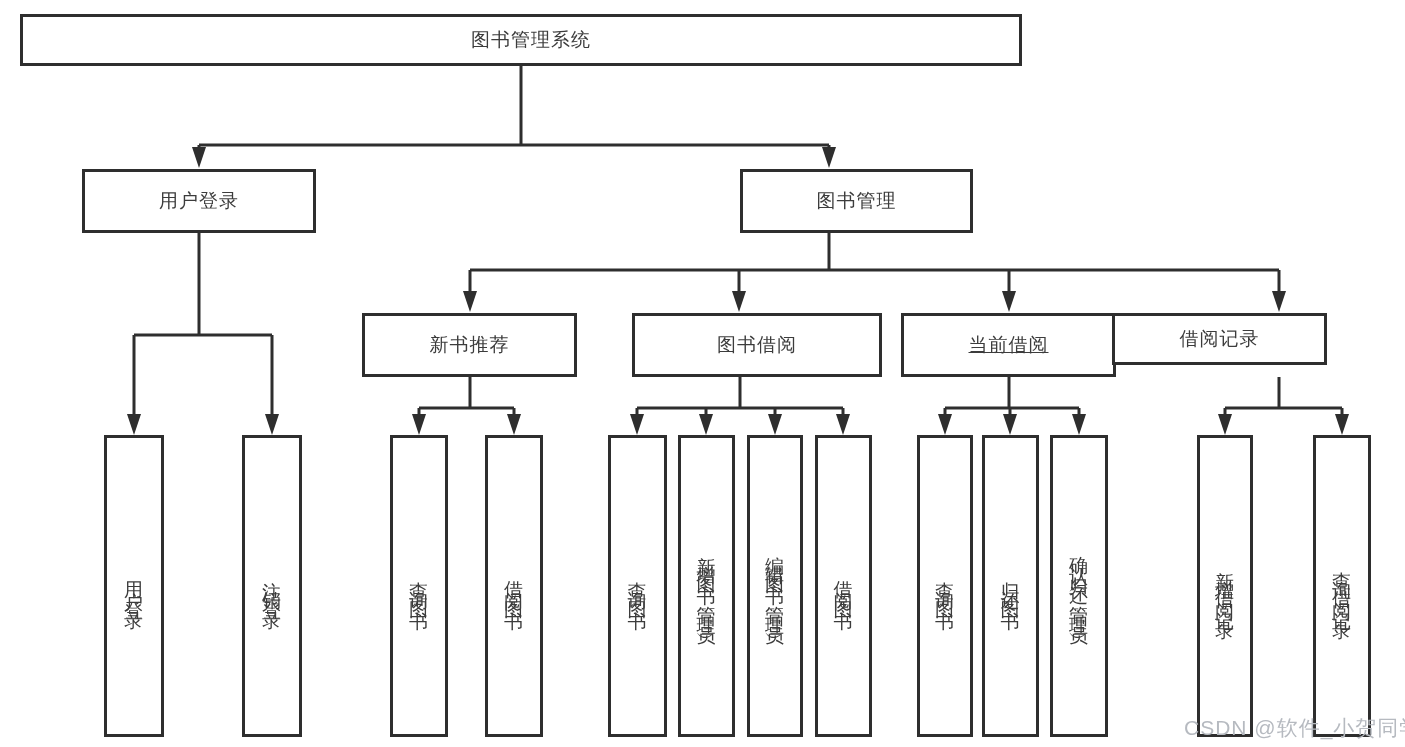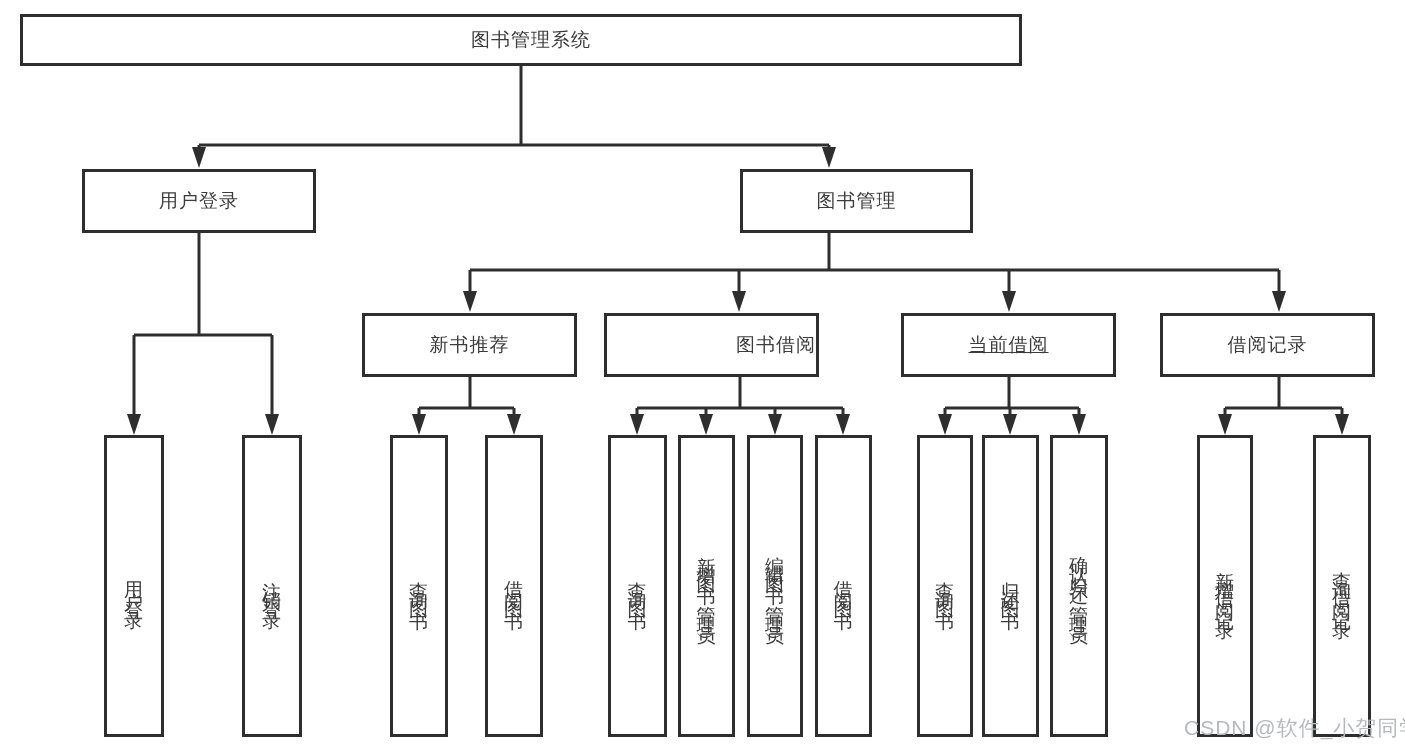--- a/index.html
+++ b/index.html
@@ -87,27 +87,27 @@
   <div class="box h" style="left:82px;top:169px;width:234px;height:64px;">
     <span>用户登录</span>
   </div>
   <div class="box h" style="left:740px;top:169px;width:233px;height:64px;">
     <span>图书管理</span>
   </div>
 
   <div class="box h" style="left:362px;top:313px;width:215px;height:64px;">
     <span>新书推荐</span>
   </div>
-  <div class="box h" style="left:604px;top:313px;width:215px;height:64px;justify-content:flex-end;">
+  <div class="box h" style="left:632px;top:313px;width:250px;height:64px;">
     <span>图书借阅</span>
   </div>
   <div class="box h" style="left:901px;top:313px;width:215px;height:64px;text-decoration:underline;">
     <span>当前借阅</span>
   </div>
-  <div class="box h" style="left:1160px;top:313px;width:215px;height:64px;">
+  <div class="box h" style="left:1112px;top:313px;width:215px;height:52px;">
     <span>借阅记录</span>
   </div>
 
   <div class="box v" style="left:104px;top:435px;width:60px;height:302px;">
     <span>用户登录</span>
   </div>
   <div class="box v" style="left:242px;top:435px;width:60px;height:302px;">
     <span>注销登录</span>
   </div>
 

